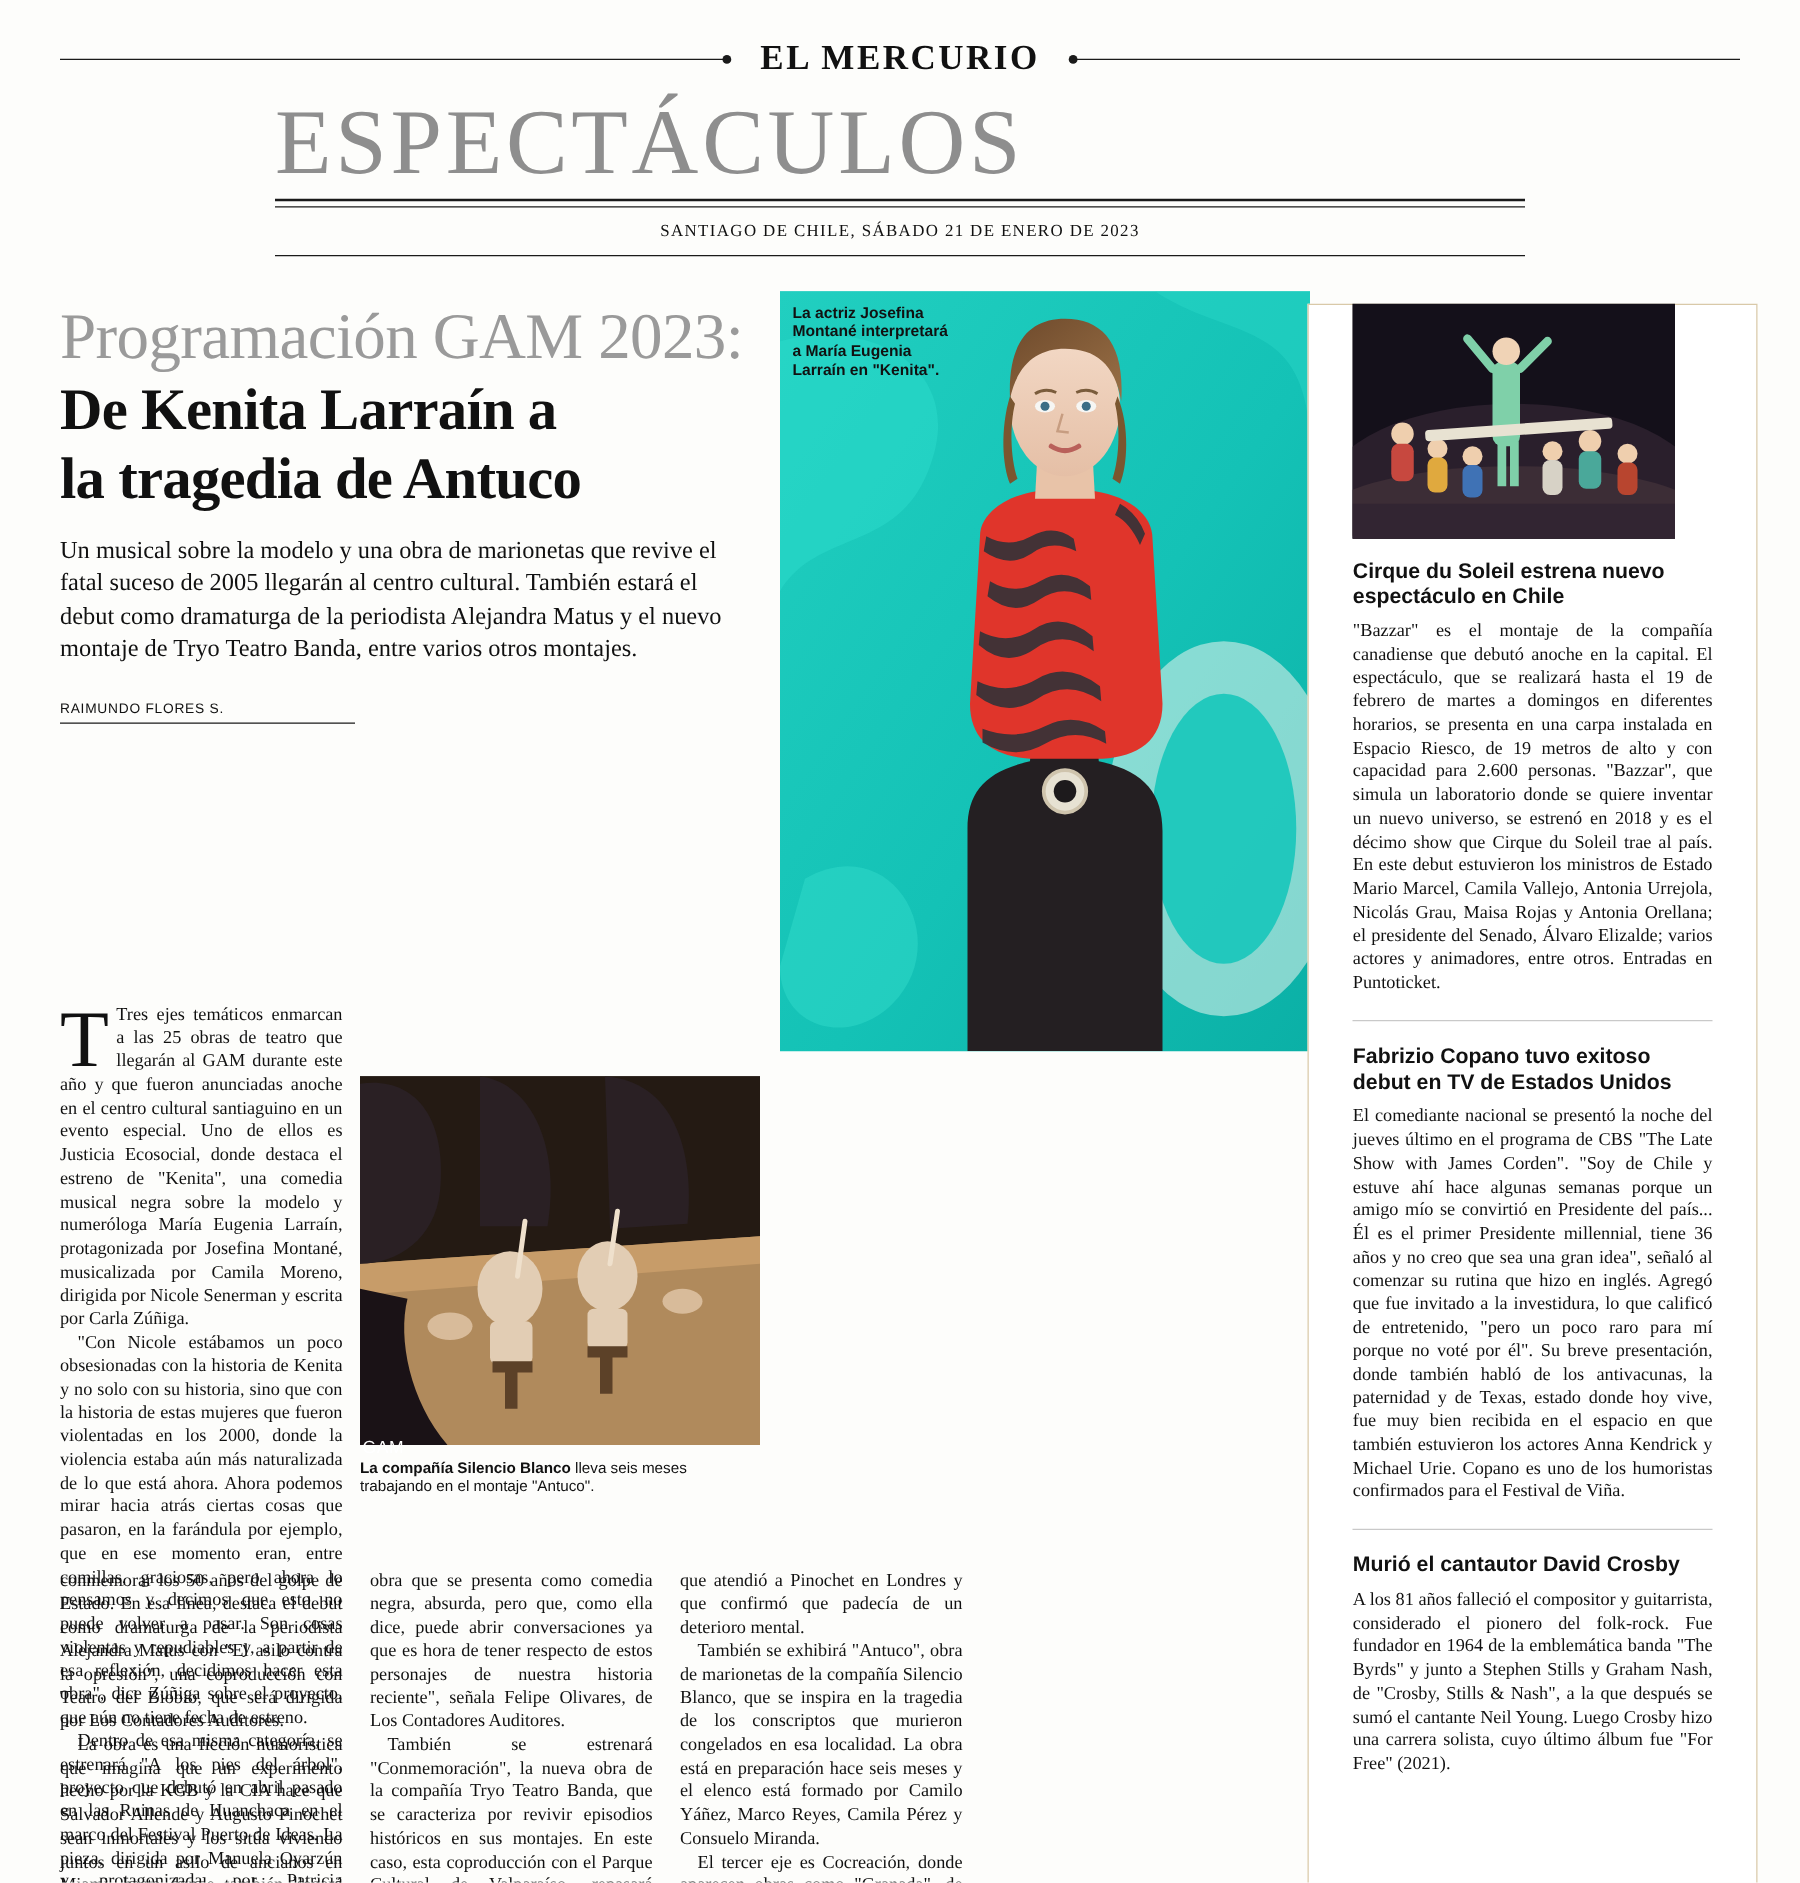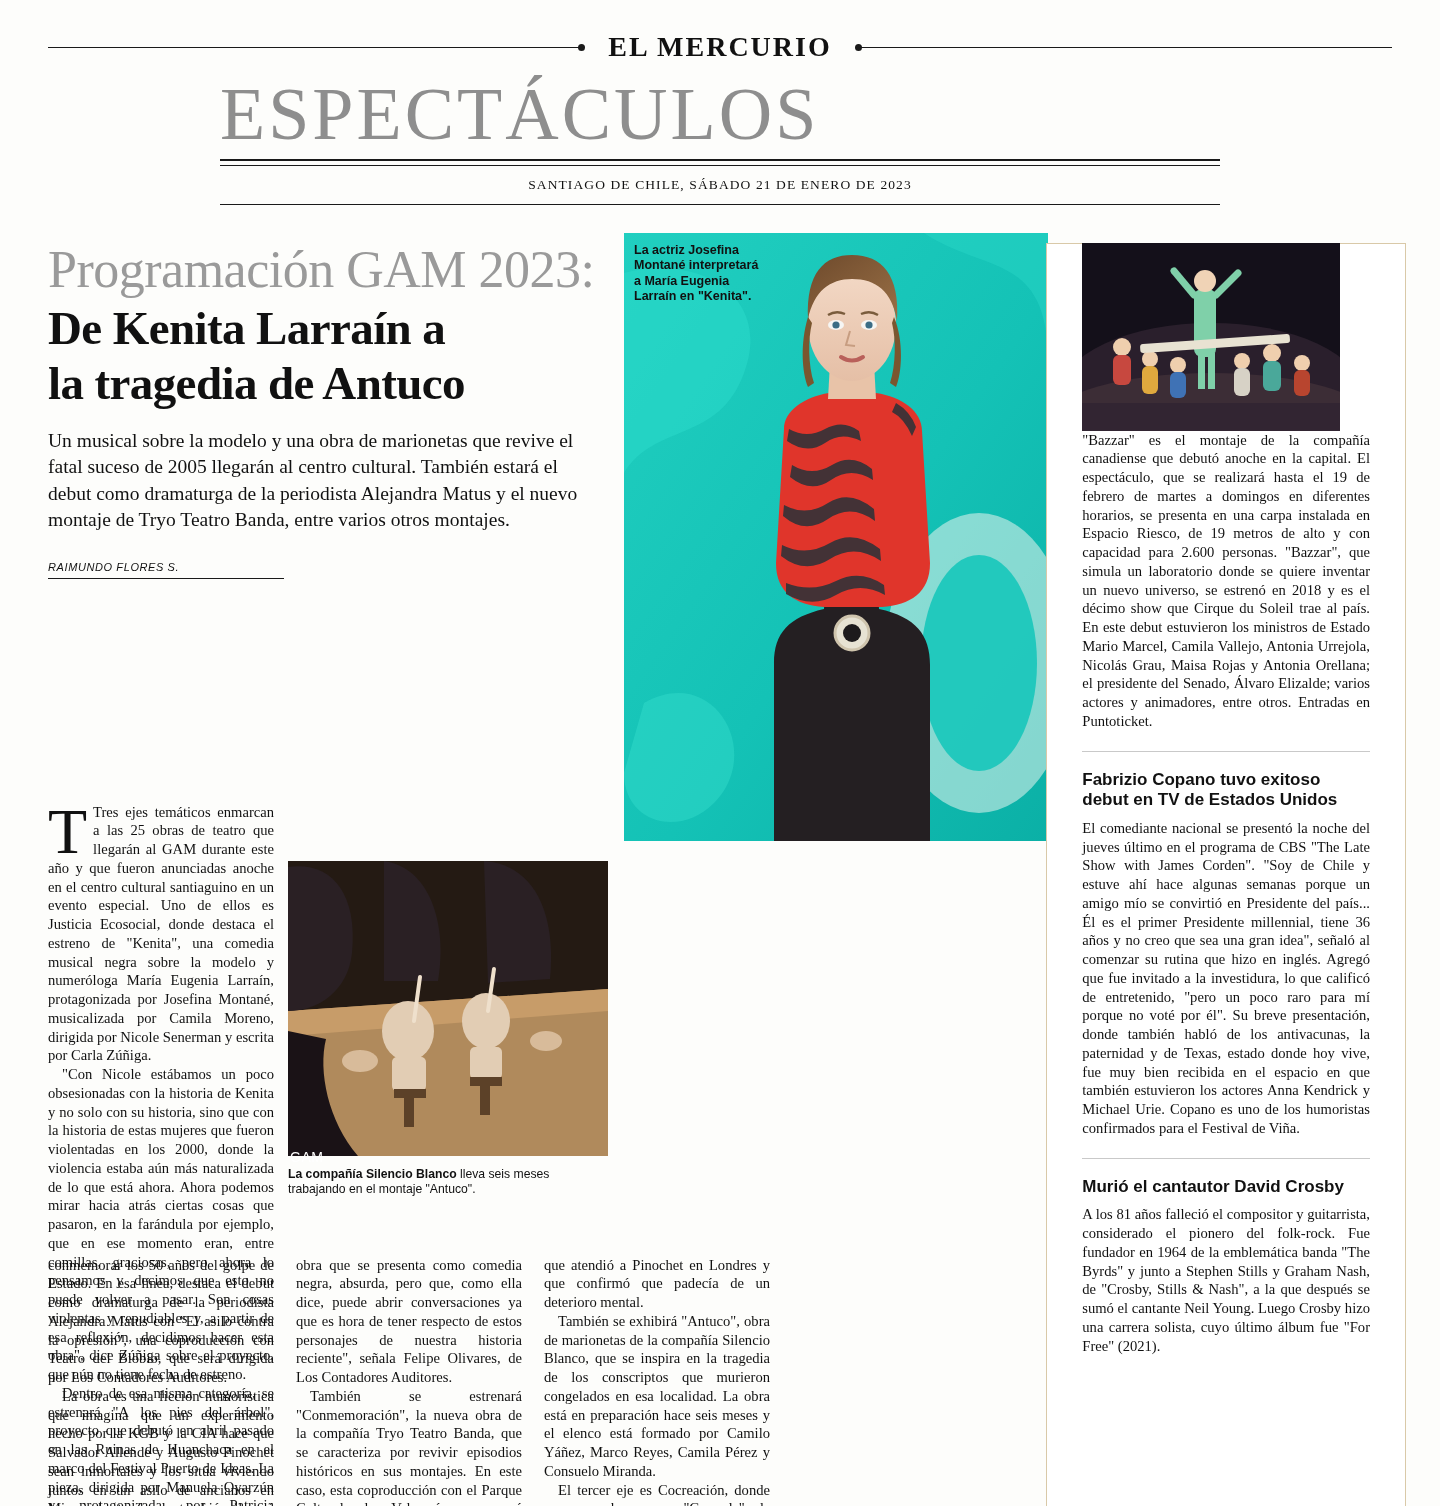--- a/index.html
+++ b/index.html
@@ -58,21 +58,21 @@
   }
   .headline{
     font-size:47px;font-weight:700;line-height:1.16;letter-spacing:-0.6px;
     margin:4px 0 0 0;width:560px;
   }
   .standfirst{
     font-size:19.5px;line-height:1.35;margin:18px 0 0;width:548px;
   }
   .byline{
     font-size:11px;letter-spacing:0.6px;font-family:"Liberation Sans",sans-serif;
-    margin-top:28px;color:#111;font-style:italic;
+    margin-top:28px;color:#111;
   }
   .byline-rule{width:236px;height:1px;background:#1a1a1a;margin-top:5px;}
 
   
   .photo-main{
     position:absolute;left:576px;top:12px;width:424px;height:608px;overflow:hidden;
     background:linear-gradient(135deg,#19c9bd 0%,#2ad3c3 40%,#0fb9ae 100%);
   }
   .caption-box{
     position:absolute;left:10px;top:10px;width:132px;
@@ -334,20 +334,21 @@
               <rect x="181" y="118" width="18" height="30" rx="6" fill="#4aa89a"></rect>
               <circle cx="220" cy="120" r="8" fill="#efcfae"></circle>
               <rect x="212" y="127" width="16" height="26" rx="6" fill="#b8452f"></rect>
             </g>
             <rect x="58" y="96" width="150" height="9" rx="3" fill="#e8e2d2" transform="rotate(-4 133 100)"></rect>
             <rect x="0" y="160" width="258" height="28" fill="#2b2030" opacity="0.6"></rect>
           </svg>
           
         </div>
 
+        <div class="rail-h">Cirque du Soleil estrena nuevo espectáculo en Chile</div>
         <div class="rail-p">"Bazzar" es el montaje de la compañía canadiense que debutó anoche en la capital. El espectáculo, que se realizará hasta el 19 de febrero de martes a domingos en diferentes horarios, se presenta en una carpa instalada en Espacio Riesco, de 19 metros de alto y con capacidad para 2.600 personas. "Bazzar", que simula un laboratorio donde se quiere inventar un nuevo universo, se estrenó en 2018 y es el décimo show que Cirque du Soleil trae al país. En este debut estuvieron los ministros de Estado Mario Marcel, Camila Vallejo, Antonia Urrejola, Nicolás Grau, Maisa Rojas y Antonia Orellana; el presidente del Senado, Álvaro Elizalde; varios actores y animadores, entre otros. Entradas en Puntoticket.</div>
 
         <div class="rail-rule"></div>
 
         <div class="rail-h">Fabrizio Copano tuvo exitoso debut en TV de Estados Unidos</div>
         <div class="rail-p">El comediante nacional se presentó la noche del jueves último en el programa de CBS "The Late Show with James Corden". "Soy de Chile y estuve ahí hace algunas semanas porque un amigo mío se convirtió en Presidente del país... Él es el primer Presidente millennial, tiene 36 años y no creo que sea una gran idea", señaló al comenzar su rutina que hizo en inglés. Agregó que fue invitado a la investidura, lo que calificó de entretenido, "pero un poco raro para mí porque no voté por él". Su breve presentación, donde también habló de los antivacunas, la paternidad y de Texas, estado donde hoy vive, fue muy bien recibida en el espacio en que también estuvieron los actores Anna Kendrick y Michael Urie. Copano es uno de los humoristas confirmados para el Festival de Viña.</div>
 
         <div class="rail-rule"></div>
 
         <div class="rail-h">Murió el cantautor David Crosby</div>

